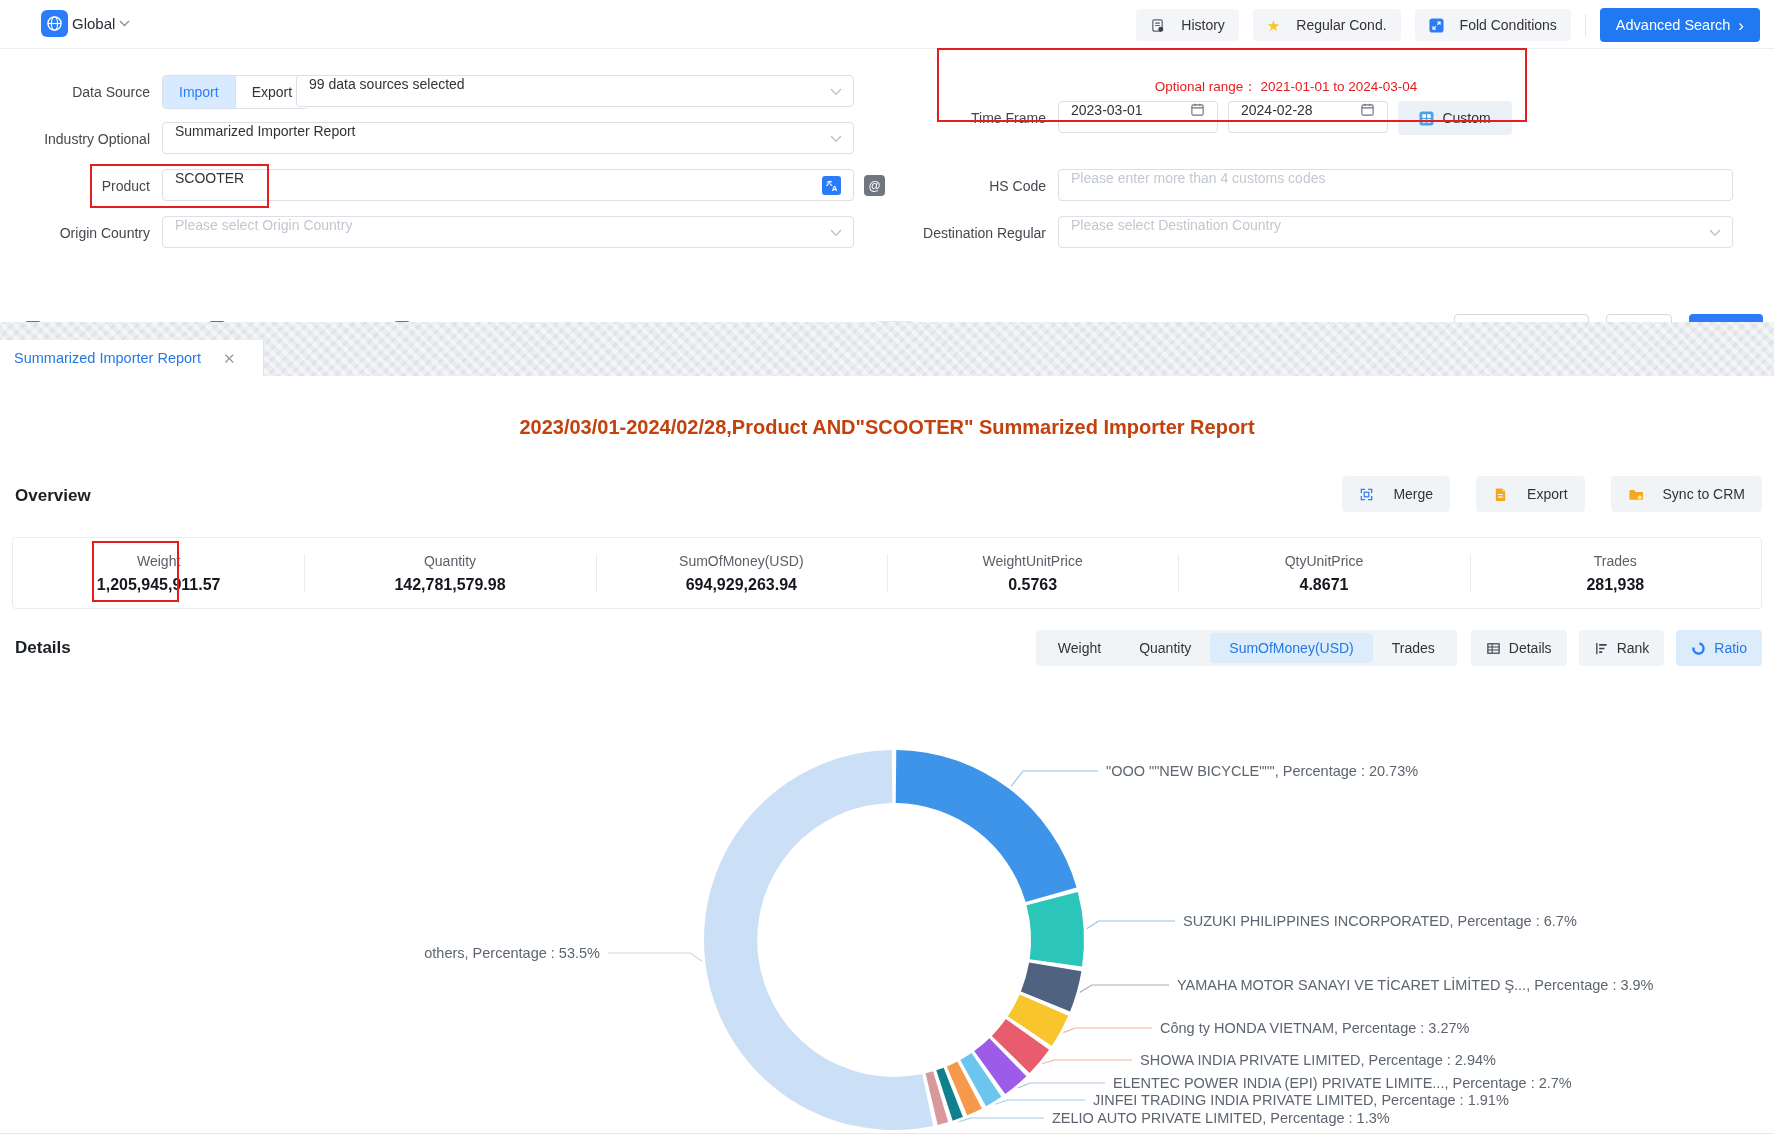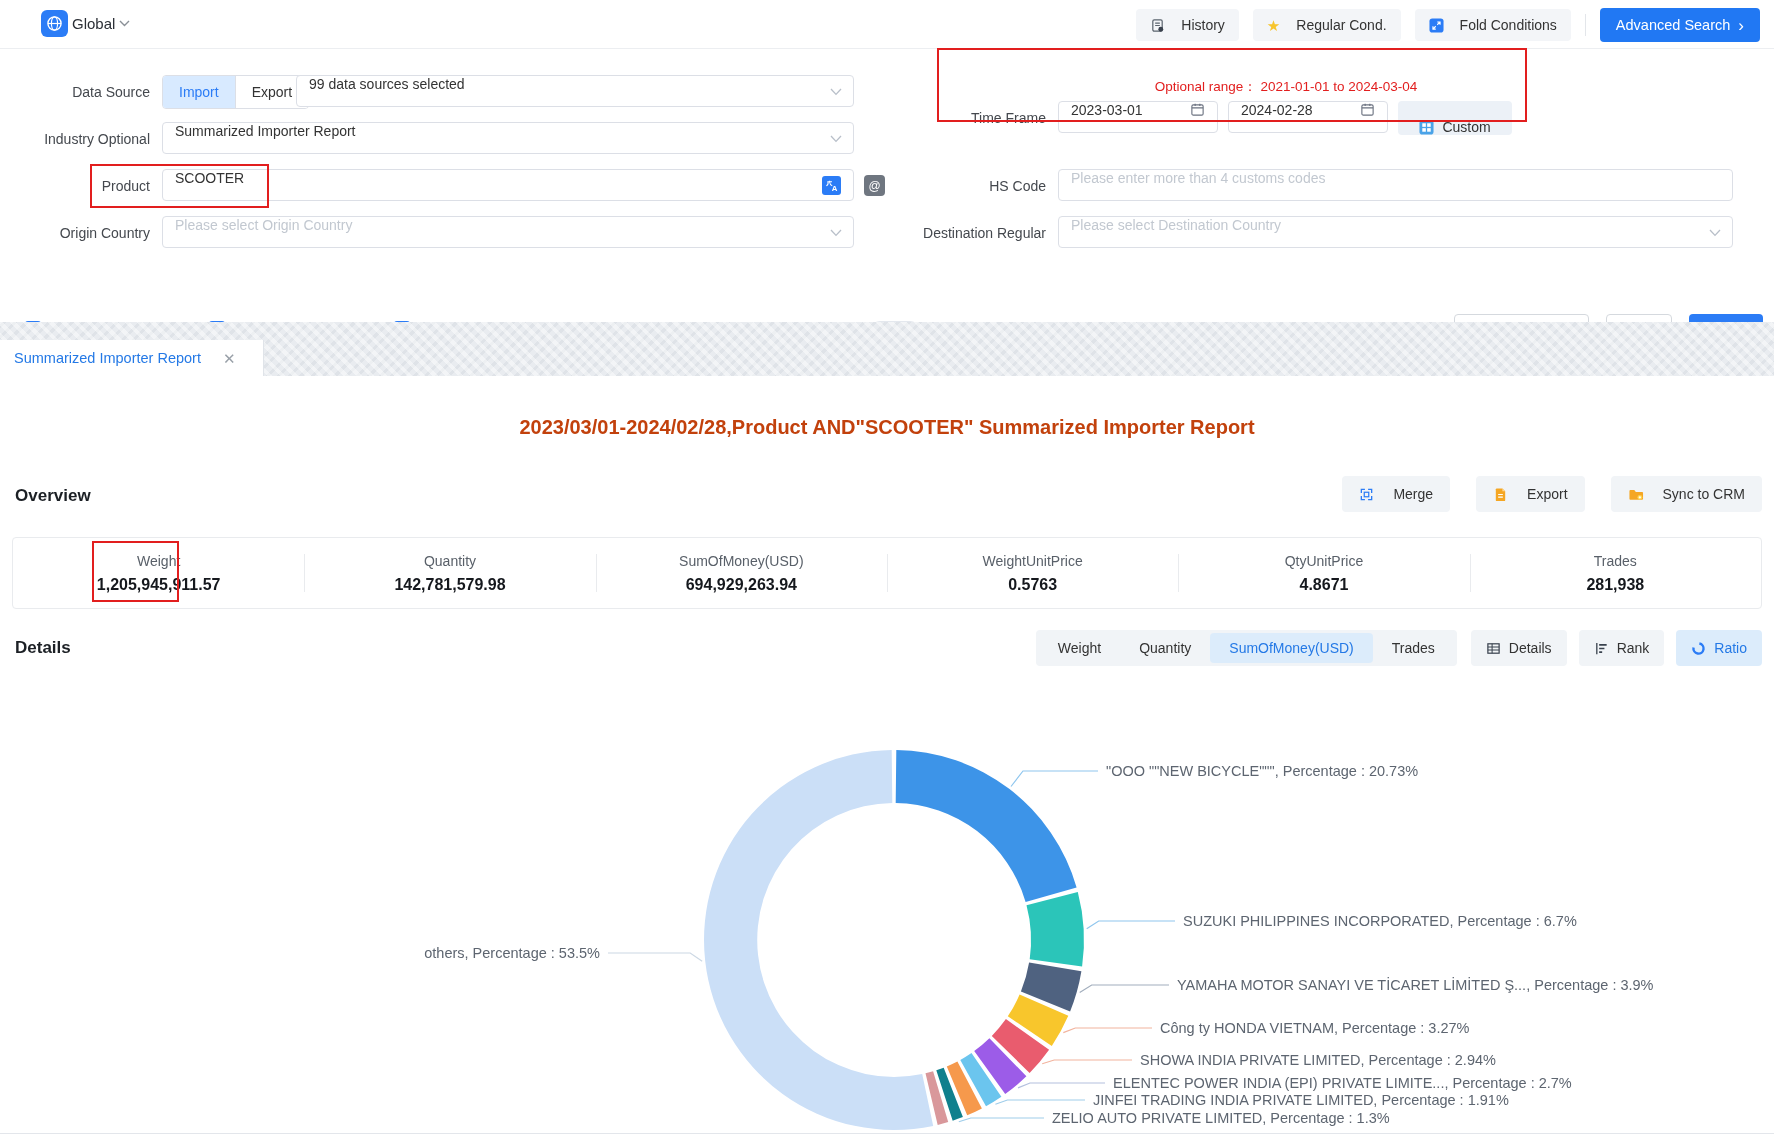--- a/index.html
+++ b/index.html
@@ -150,21 +150,21 @@
             <path d="M2 6.2h12M5.5 1.8v2.4M10.5 1.8v2.4" stroke="#6b7280" stroke-width="1.2"></path>
           </svg>
       </div>
       <div class="field dateinput" style="left:1228px;top:26px;width:160px;">
         <span>2024-02-28</span>
         <svg width="15" height="15" viewBox="0 0 16 16">
             <rect x="2" y="3" width="12" height="11" rx="1.5" fill="none" stroke="#6b7280" stroke-width="1.2"></rect>
             <path d="M2 6.2h12M5.5 1.8v2.4M10.5 1.8v2.4" stroke="#6b7280" stroke-width="1.2"></path>
           </svg>
       </div>
-      <div class="custom-btn" style="top:26px;align-items:flex-end;">
+      <div class="custom-btn" style="top:26px;">
         <svg width="15" height="15" viewBox="0 0 16 16">
             <rect x="0.5" y="0.5" width="15" height="15" rx="3" fill="#4aa3e8"></rect>
             <rect x="3.5" y="3.5" width="3.8" height="3.8" fill="#fff"></rect>
             <rect x="8.7" y="3.5" width="3.8" height="3.8" fill="#fff"></rect>
             <rect x="3.5" y="8.7" width="3.8" height="3.8" fill="#fff"></rect>
             <rect x="8.7" y="8.7" width="3.8" height="3.8" fill="#fff"></rect>
           </svg>
         <span>Custom</span>
       </div>
     </div>

